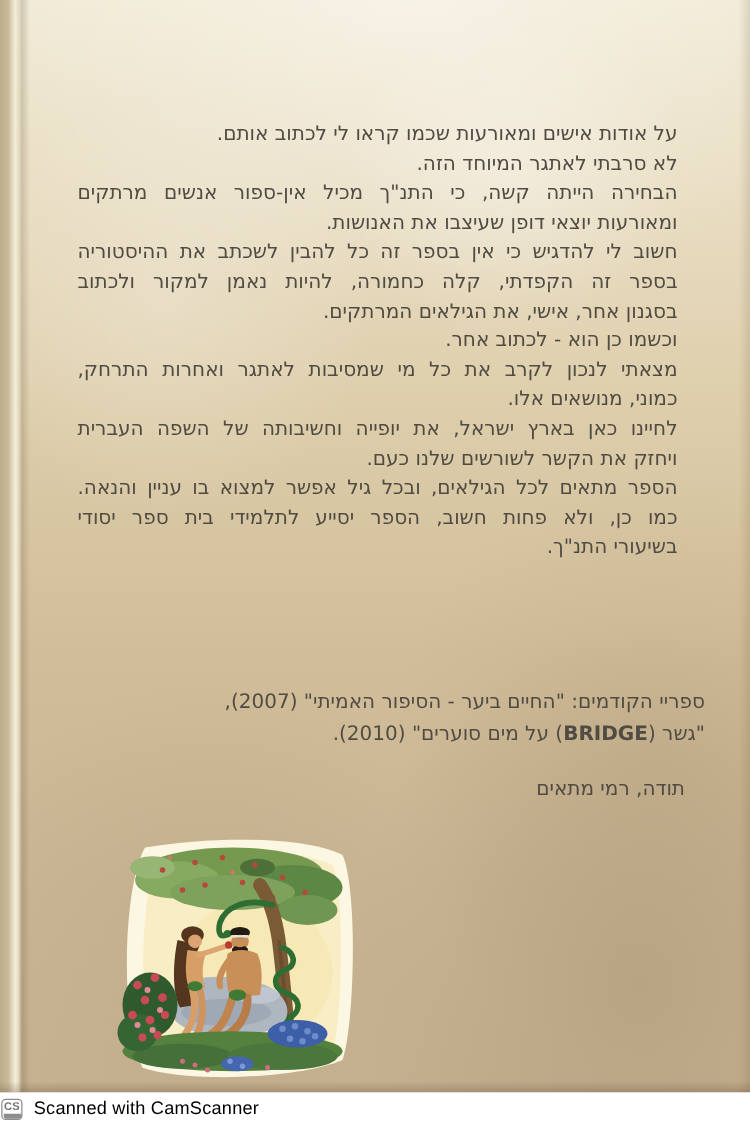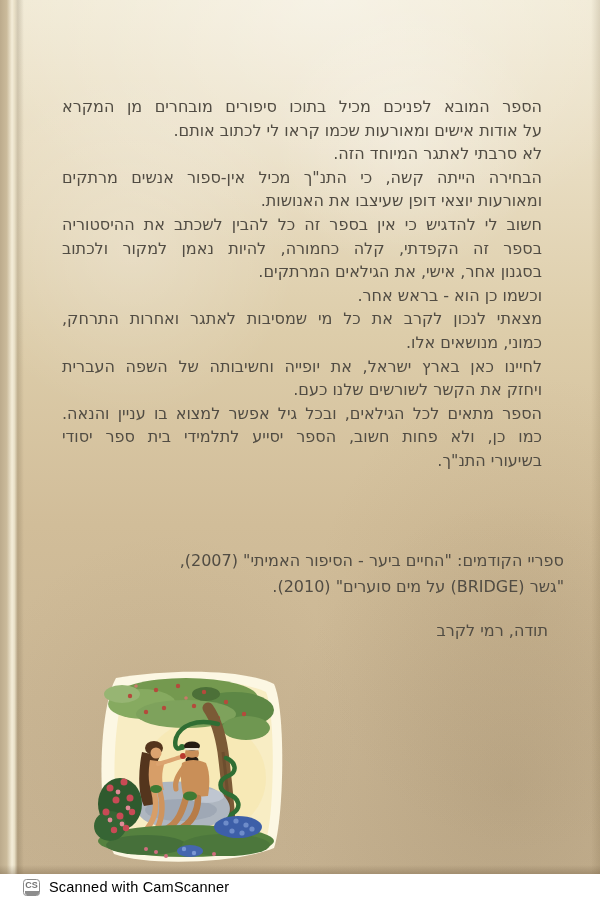--- a/index.html
+++ b/index.html
@@ -35,31 +35,31 @@
   .text-block{
     position:absolute;top:95px;right:58px;left:62px;
     direction:rtl;color:#514c43;font-size:16px;line-height:23.6px;
   }
   .line{text-align:right;}
   .line.just{text-align:justify;text-align-last:justify;}
   .books-block{
     position:absolute;top:548px;right:36px;left:62px;
     direction:rtl;color:#514c43;font-size:16px;line-height:25.5px;text-align:right;
   }
-  .bridge{font-weight:normal;text-align:center;}
+  .bridge{font-weight:bold;text-align:center;}
   .thanks{
     position:absolute;top:621px;right:52px;direction:rtl;
     color:#514c43;font-size:16px;
   }
   
   .illu{position:absolute;left:86px;top:668px;width:208px;height:200px;}
   
   .scanbar{
     position:absolute;left:0;right:0;bottom:0;height:26px;background:#ffffff;
-    display:flex;align-items:center;gap:9px;padding-left:23px;
+    display:flex;align-items:center;gap:9px;padding-left:1px;
     font-family:"Liberation Sans",sans-serif;
   }
   .cs-badge{
     width:17px;height:17px;border:1.6px solid #8d8d8d;border-radius:3.5px;
     box-sizing:border-box;position:relative;flex:0 0 auto;
     color:#747474;font-size:9px;font-weight:bold;line-height:10px;text-align:center;
   }
   .cs-badge .foot{position:absolute;bottom:0;left:0.5px;right:0.5px;height:3.6px;background:#8d8d8d;border-radius:0 0 2px 2px;}
   .scan-label{color:#000000;font-size:14.5px;letter-spacing:.2px;}
 </style>
@@ -68,44 +68,43 @@
 
 <div class="stage">
 
   <div class="cover">
     <div class="texture"></div>
     <div class="spine"></div>
     <div class="right-edge"></div>
     <div class="bottom-edge"></div>
 
     <div class="text-block">
-      <div class="line just">הספר המובא לפניכם מכיל בתוכו סיפורים מובחרים מן המקרא</div>
       <div class="line">על אודות אישים ומאורעות שכמו קראו לי לכתוב אותם.</div>
       <div class="line">לא סרבתי לאתגר המיוחד הזה.</div>
       <div class="line just">הבחירה הייתה קשה, כי התנ"ך מכיל אין-ספור אנשים מרתקים</div>
       <div class="line">ומאורעות יוצאי דופן שעיצבו את האנושות.</div>
       <div class="line just">חשוב לי להדגיש כי אין בספר זה כל להבין לשכתב את ההיסטוריה</div>
       <div class="line just">בספר זה הקפדתי, קלה כחמורה, להיות נאמן למקור ולכתוב</div>
       <div class="line">בסגנון אחר, אישי, את הגילאים המרתקים.</div>
-      <div class="line">וכשמו כן הוא - בראש אחר.</div>
+      <div class="line">וכשמו כן הוא - לכתוב אחר.</div>
       <div class="line just">מצאתי לנכון לקרב את כל מי שמסיבות לאתגר ואחרות התרחק,</div>
       <div class="line">כמוני, מנושאים אלו.</div>
       <div class="line just">לחיינו כאן בארץ ישראל, את יופייה וחשיבותה של השפה העברית</div>
       <div class="line">ויחזק את הקשר לשורשים שלנו כעם.</div>
       <div class="line just">הספר מתאים לכל הגילאים, ובכל גיל אפשר למצוא בו עניין והנאה.</div>
       <div class="line just">כמו כן, ולא פחות חשוב, הספר יסייע לתלמידי בית ספר יסודי</div>
       <div class="line">בשיעורי התנ"ך.</div>
     </div>
 
     <div class="books-block">
       <div class="line">ספריי הקודמים: "החיים ביער - הסיפור האמיתי" (2007),</div>
       <div class="line"><span>"גשר (</span><span class="bridge">BRIDGE</span><span>) על מים סוערים" (2010).</span></div>
     </div>
 
-    <div class="thanks">תודה, רמי לקרב</div>
+    <div class="thanks">תודה, רמי מתאים</div>
 
     <svg class="illu" viewBox="0 0 208 200" xmlns="http://www.w3.org/2000/svg">
       <g>
         <path d="M30,10 C90,0 160,2 188,16 C200,42 198,150 188,180 C150,196 60,198 28,186 C10,150 12,42 30,10 Z" fill="#fcf7e3"></path>
         <path d="M40,18 C95,9 152,11 180,24 C190,48 188,148 180,172 C146,186 66,188 38,176 C24,146 26,50 40,18 Z" fill="#f8edc4"></path>
         <ellipse cx="118" cy="110" rx="62" ry="58" fill="#f6e6ae" opacity="0.6"></ellipse>
       </g>
       <g>
         <ellipse cx="100" cy="30" rx="72" ry="20" fill="#74994f"></ellipse>
         <ellipse cx="56" cy="36" rx="34" ry="15" fill="#86aa60"></ellipse>

